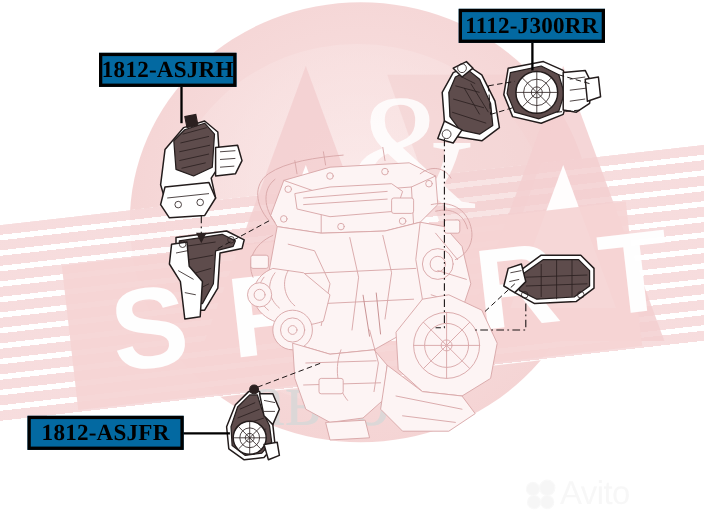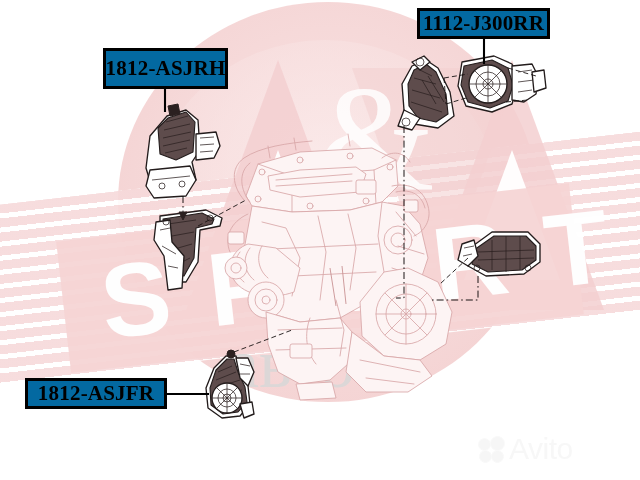--- a/index.html
+++ b/index.html
@@ -208,21 +208,21 @@
     font-family: Liberation Serif, serif;
     font-weight: 700;
     font-size: 21px;
     letter-spacing: .2px;
     display: flex;
     align-items: center;
     justify-content: center;
     box-sizing: border-box;
     white-space: nowrap;
   }
-  #callout-rh  { left: 103px; top: 48px;  width: 125px; height: 41px; }
+  #callout-rh  { left: 90px; top: 48px;  width: 125px; height: 31px; }
   #callout-j300{ left: 417px; top: 8px;   width: 133px; height: 31px; }
   #callout-fr  { left: 25px;  top: 378px; width: 142px; height: 31px; }
 </style>
 </head>
 <body>
 
 <div id="stage">
 
   <div class="wm wm-disc"></div>
   <div class="wm wm-disc2"></div>

